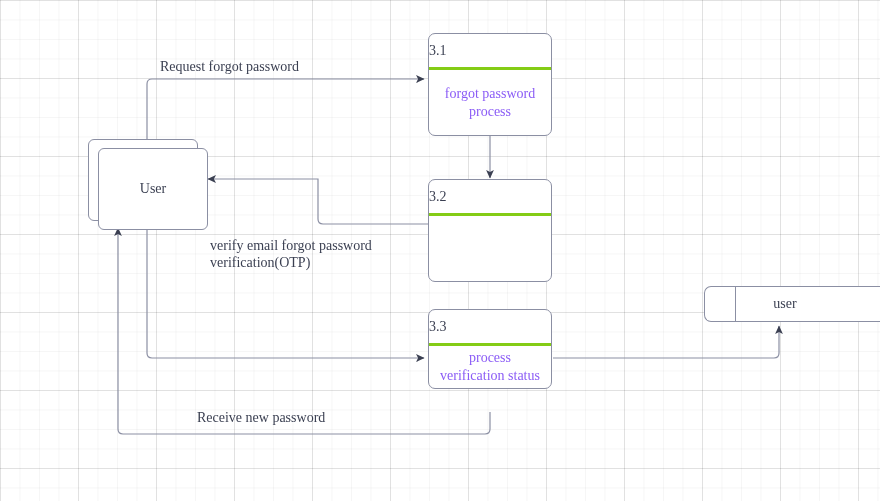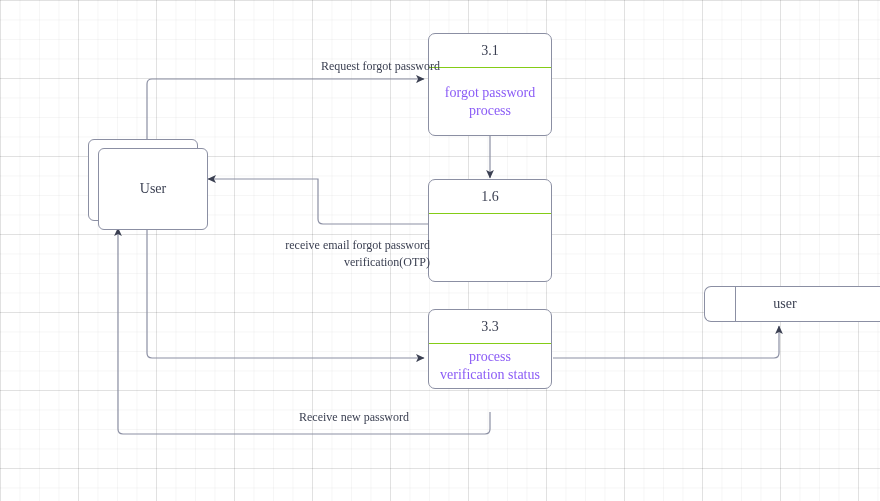--- a/index.html
+++ b/index.html
@@ -40,23 +40,22 @@
   
   .process {
     border-radius: 7px;
     display: flex;
     flex-direction: column;
     box-shadow: 0 0 0 0 rgba(0,0,0,0);
   }
   .process .pnum {
     height: 33px;
     line-height: 33px;
-    text-align: center;
     font-size: 14px;
-    border-bottom: 1px solid #84cc16;
+    border-bottom: 3px solid #84cc16;
     color: #3a3f51;
   }
   .process .pbody {
     flex: 1;
     display: flex;
     align-items: center;
     justify-content: center;
     text-align: center;
     font-size: 14px;
     line-height: 18px;
@@ -112,24 +111,24 @@
     display: flex;
     align-items: center;
     justify-content: center;
     font-size: 14px;
     color: #3a3f51;
     padding-right: 60px;
   }
   
   .flow-label {
     position: absolute;
-    font-size: 12px;
+    font-size: 14px;
     line-height: 17px;
     color: #3a3f51;
-    text-align: right;
+    text-align: left;
     white-space: pre-line;
   }
 </style>
 </head>
 <body>
 
 <div id="canvas">
 
   <svg id="wires" viewBox="0 0 880 501" width="880" height="501">
     <defs>
@@ -158,36 +157,36 @@
     </div>
   </div>
 
   <div class="node process" style="left:428px; top:33px; width:124px; height:103px;">
     <div class="pnum">3.1</div>
     <div class="pbody">forgot password
 process</div>
   </div>
 
   <div class="node process" style="left:428px; top:179px; width:124px; height:103px;">
-    <div class="pnum">1.6</div>
+    <div class="pnum">3.2</div>
   </div>
 
   <div class="node process" style="left:428px; top:309px; width:124px; height:80px;">
     <div class="pnum">3.3</div>
     <div class="pbody">process
 verification status</div>
   </div>
 
   <div class="store" style="left:704px; top:286px; width:190px; height:36px;">
     <div class="store-key"></div>
     <div class="store-label">user</div>
   </div>
 
   <div class="flow-label" style="left:160px; top:58px; width:280px;">Request forgot password</div>
 
-  <div class="flow-label" style="left:210px; top:237px; width:220px;">receive  email forgot password
+  <div class="flow-label" style="left:210px; top:237px; width:220px;">verify  email forgot password
 verification(OTP)</div>
 
 
 
   <div class="flow-label" style="left:197px; top:409px; width:212px;">Receive new password</div>
 
 </div>
 
 </body></html>

